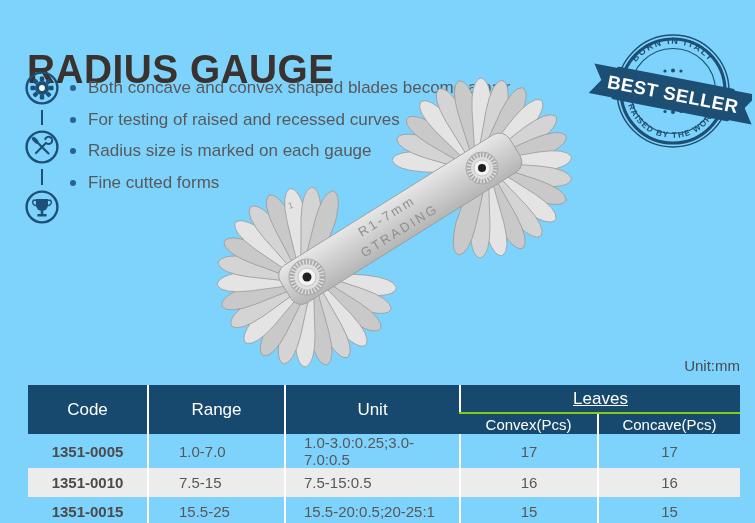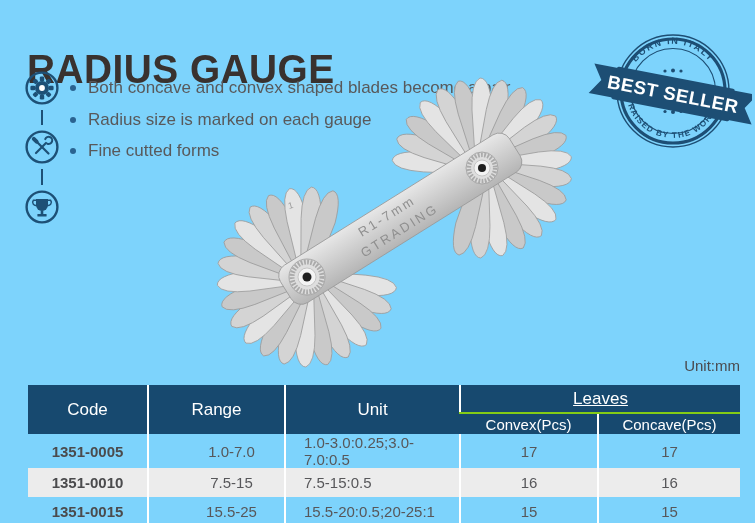--- a/index.html
+++ b/index.html
@@ -44,21 +44,21 @@
   table.spec th{background:var(--navy);color:var(--header_text);font-weight:400;font-size:17px;}
   table.spec tr.h2 th{font-size:15px;}
   table.spec th,table.spec td{border-left:2px solid #fff;padding:0;text-align:center;}
   table.spec th:first-child,table.spec td:first-child{border-left:none;}
   table.spec tr.h1 th{height:27px;}
   table.spec tr.h1 th.leaves{border-bottom:2px solid #84cc16;text-decoration:underline;}
   table.spec tr.h2 th{height:20px;}
   table.spec tr.data td{height:29px;}
   table.spec tr.data:nth-child(even) td{background:var(--row_alt);}
   table.spec td.code{font-weight:700;color:#4b4b4d;}
-  table.spec td.range{text-align:center;padding-left:30px;}
+  table.spec td.range{text-align:left;padding-left:30px;}
   table.spec td.step{text-align:left;padding-left:18px;margin-top:32px;}
 </style>
 </head>
 <body>
 
 <div id="stage">
 
   <h1 class="title">RADIUS GAUGE</h1>
 
   <svg class="rail-icon" style="left:24px;top:70px" viewBox="0 0 36 36">
@@ -103,20 +103,24 @@
     <g stroke="var(--icon_blue)" stroke-width="1.5" fill="none">
       <path d="M12,11.2 h-2.6 a3.3,3.3 0 0 0 3.6,5.2"></path>
       <path d="M24,11.2 h2.6 a3.3,3.3 0 0 1 -3.6,5.2"></path>
     </g>
   </svg>
 
   <ul class="features">
     <li>
         <span class="dot"></span>
         <span>Both concave and convex shaped blades become a pair</span>
+      </li>
+    <li>
+        <span class="dot"></span>
+        <span>For testing of raised and recessed curves</span>
       </li>
     <li>
         <span class="dot"></span>
         <span>Radius size is marked on each gauge</span>
       </li>
     <li>
         <span class="dot"></span>
         <span>Fine cutted forms</span>
       </li>
   </ul>

